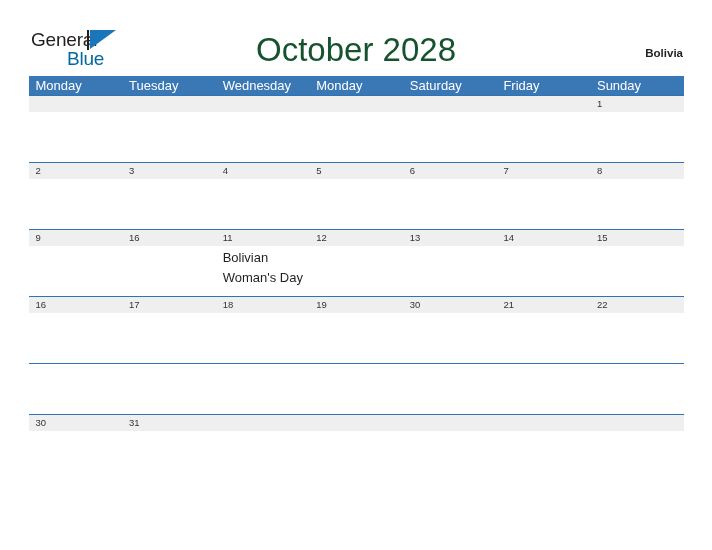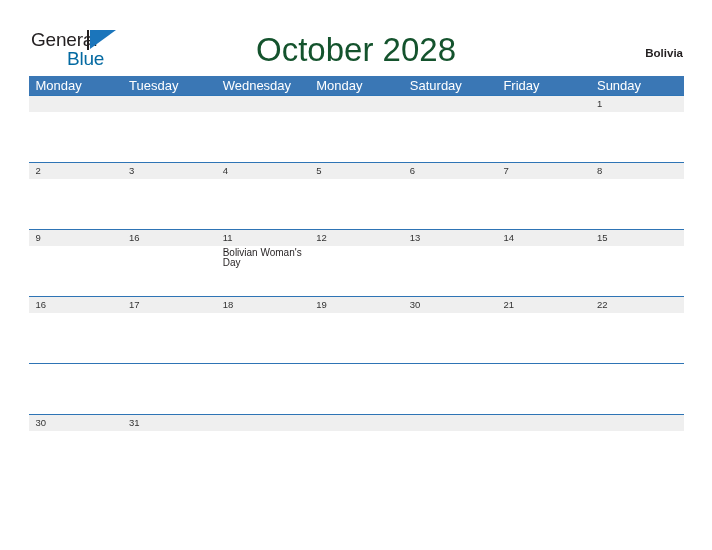--- a/index.html
+++ b/index.html
@@ -158,23 +158,23 @@
     height: 50px;
     background: #ffffff;
   }
   .cell {
     flex: 1 1 0;
     box-sizing: border-box;
     padding: 2px 6px 0 7px;
     overflow: hidden;
   }
   .event {
-    font-size: 10px;
+    font-size: 13px;
     color: #231f20;
-    line-height: 10px;
+    line-height: 20px;
     word-wrap: break-word;
   }
 </style>
 </head>
 <body>
 
 <div class="page">
 
   <div class="topbar">
 

